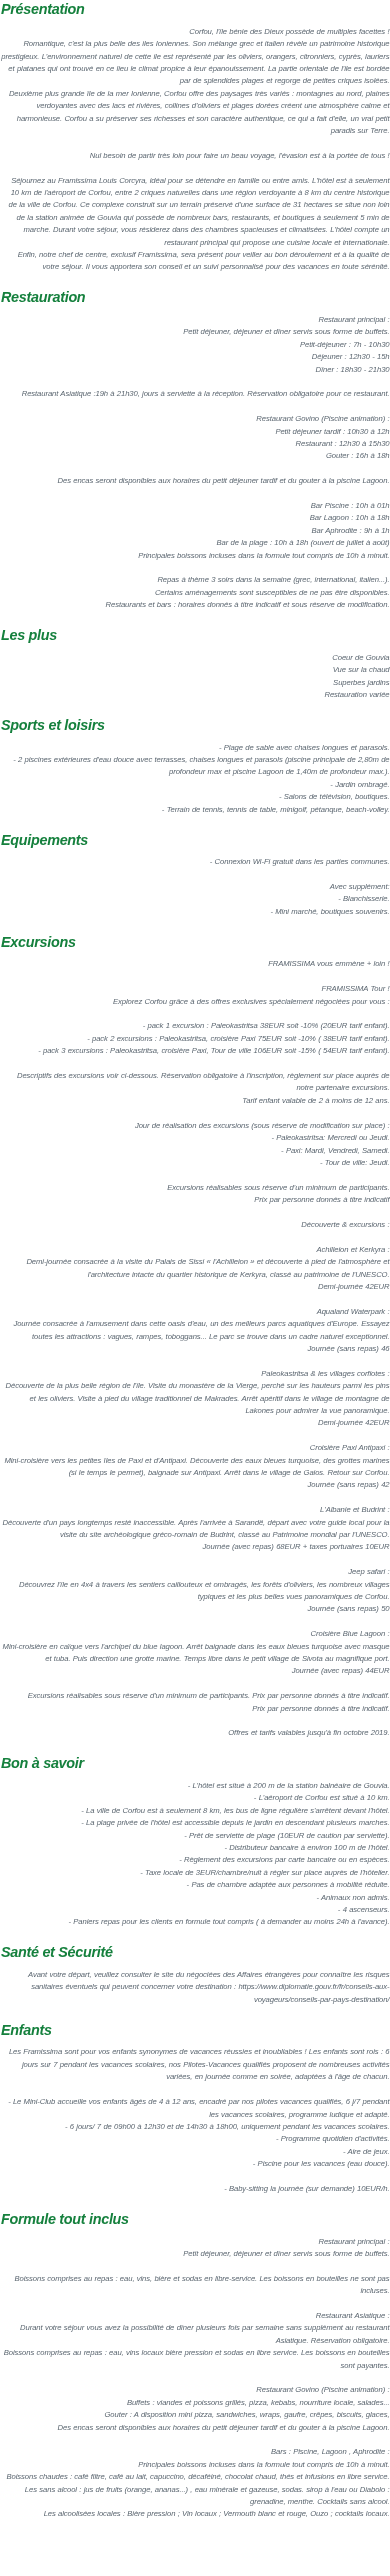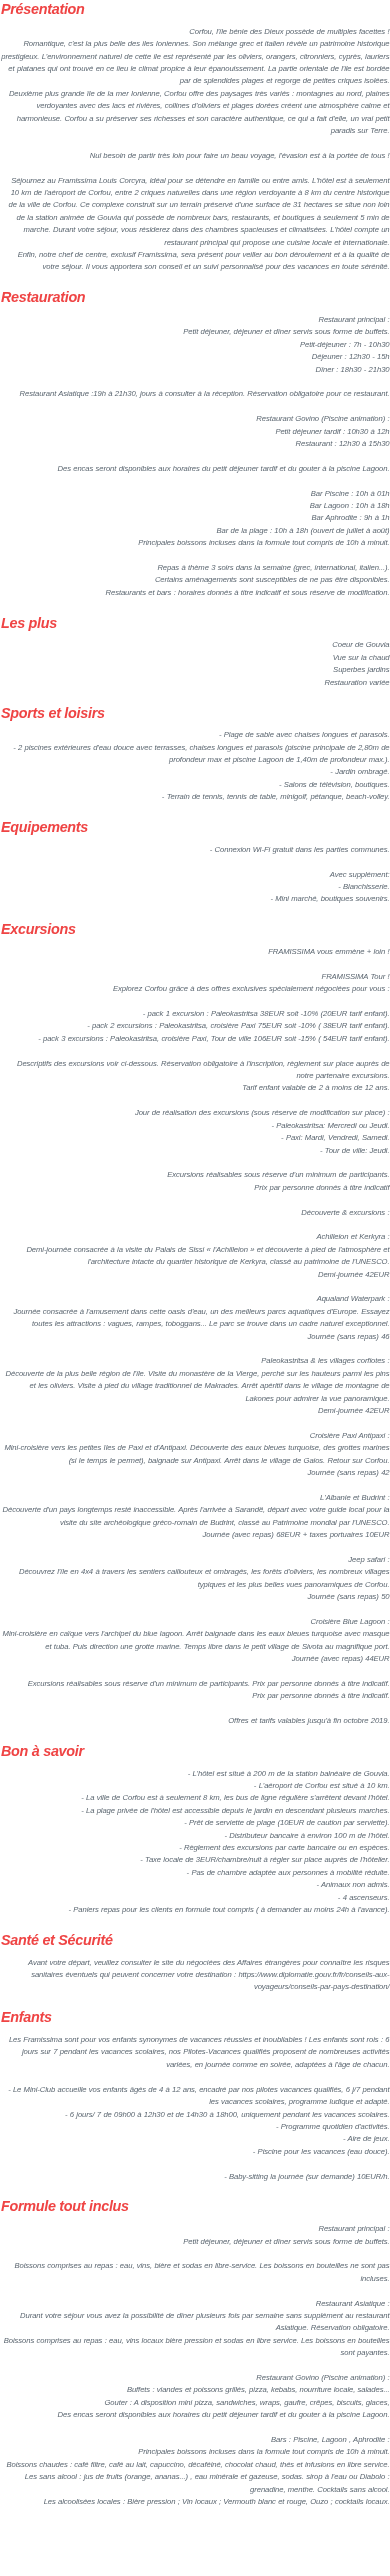--- a/index.html
+++ b/index.html
@@ -13,21 +13,21 @@
     font-style: italic;
     color: #5b6670;
     -webkit-font-smoothing: antialiased;
   }
   #doc {
     padding: 1px 1.5px 10.3px 1px;
     box-sizing: border-box;
     width: 391px;
   }
   h2.section-title {
-    color: #ef4444;
+    color: #15803d;
     font-size: 14.4px;
     line-height: 16.5px;
     font-weight: bold;
     font-style: italic;
     margin: 15.5px 0 8.2px 0;
     letter-spacing: -0.3px;
   }
   section:first-child h2.section-title {
     margin-top: 0;
   }
@@ -64,26 +64,27 @@
     <section>
       <h2 class="section-title">Restauration</h2>
       <div class="group">
         <div class="line">Restaurant principal :</div>
         <div class="line">Petit déjeuner, déjeuner et dîner servis sous forme de buffets.</div>
         <div class="line">Petit-déjeuner : 7h - 10h30</div>
         <div class="line">Déjeuner : 12h30 - 15h</div>
         <div class="line">Dîner : 18h30 - 21h30</div>
       </div>
       <div class="group">
-        <div class="line">Restaurant Asiatique :19h à 21h30, jours à consulter à la réception. Réservation obligatoire pour ce restaurant.</div>
+        <div class="line">Restaurant Asiatique :19h à 21h30, jours à serviette à la réception. Réservation obligatoire pour ce restaurant.</div>
       </div>
       <div class="group">
         <div class="line">Restaurant Govino (Piscine animation) :</div>
         <div class="line">Petit déjeuner tardif : 10h30 à 12h</div>
         <div class="line">Restaurant : 12h30 à 15h30</div>
+        <div class="line">Gouter : 16h à 18h</div>
       </div>
       <div class="group">
         <div class="line">Des encas seront disponibles aux horaires du petit déjeuner tardif et du gouter à la piscine Lagoon.</div>
       </div>
       <div class="group">
         <div class="line">Bar Piscine : 10h à 01h</div>
         <div class="line">Bar Lagoon : 10h à 18h</div>
         <div class="line">Bar Aphrodite : 9h à 1h</div>
         <div class="line">Bar de la plage : 10h à 18h (ouvert de juillet à août)</div>
         <div class="line">Principales boissons incluses dans la formule tout compris de 10h à minuit.</div>

